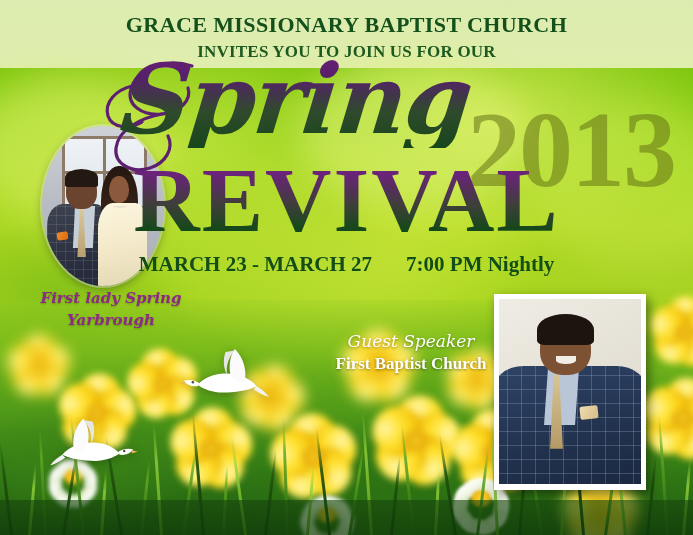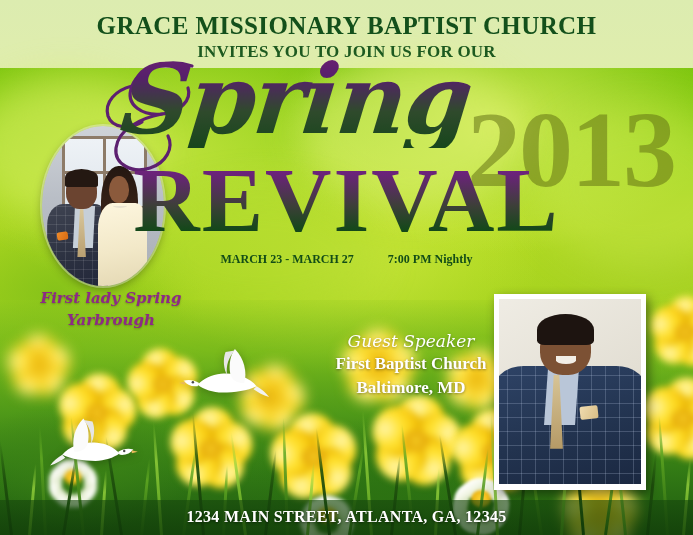--- a/index.html
+++ b/index.html
@@ -164,21 +164,21 @@
       linear-gradient(165deg,#2e4366 0%,#22334f 55%,#1a2740 100%);
   }
   .gs-shirt{position:absolute;left:33%;top:38%;width:22%;height:30%;background:#b9c6d8;transform:skewX(-4deg);}
   .gs-tie{position:absolute;left:36%;top:41%;width:9%;height:40%;background:linear-gradient(180deg,#d7c496,#b59a66);clip-path:polygon(28% 0,72% 0,100% 100%,0 100%);}
   .gs-pocket{position:absolute;left:57%;top:58%;width:13%;height:7%;background:linear-gradient(120deg,#f0dcb0,#d8bd85);transform:rotate(-6deg);border-radius:2px;}
 
   
   .hdr-title{
     position:absolute;left:0;right:0;top:12px;
     text-align:center;
-    font-size:25px;font-weight:700;letter-spacing:.4px;
+    font-size:22px;font-weight:700;letter-spacing:.4px;
     color:#13501b;
     font-family:"Liberation Serif", serif;
   }
   .hdr-sub{
     position:absolute;left:0;right:0;top:42px;
     text-align:center;
     font-size:17px;font-weight:700;letter-spacing:.2px;
     color:#1d5a20;
   }
 
@@ -213,21 +213,21 @@
     letter-spacing:2px;
     background:linear-gradient(180deg,#7b2487 0%, #6a2379 22%, #3d3f39 56%, #15481a 82%, #0d3d14 100%);
     -webkit-background-clip:text;background-clip:text;
     color:transparent;
     z-index:7;
   }
 
   .dates{
     position:absolute;left:0;right:0;top:252px;
     text-align:center;
-    font-size:12px;font-weight:700;
+    font-size:21px;font-weight:700;
     color:#134d17;
     z-index:8;
   }
   .dates .gap{display:inline-block;width:34px;}
   .dates .time{font-weight:700;}
 
   .pastors{
     position:absolute;left:6px;top:288px;width:210px;
     text-align:center;
     font-family:"DejaVu Serif", serif;
@@ -543,19 +543,17 @@
       <div class="gs-pocket"></div>
       <div class="gs-head"></div>
       <div class="gs-hair"></div>
       <div class="gs-smile"></div>
     </div>
   </div>
 
   <div class="guest-wrap">
     <div class="guest-script">Guest Speaker</div>
     <div class="guest-church">First Baptist Church</div>
-    <div class="guest-church">Baltimore, MD</div>
   </div>
 
   <div class="footer-band"></div>
-  <div class="footer-text">1234 MAIN STREET, ATLANTA, GA, 12345</div>
 
 </div>
 
 </body></html>

